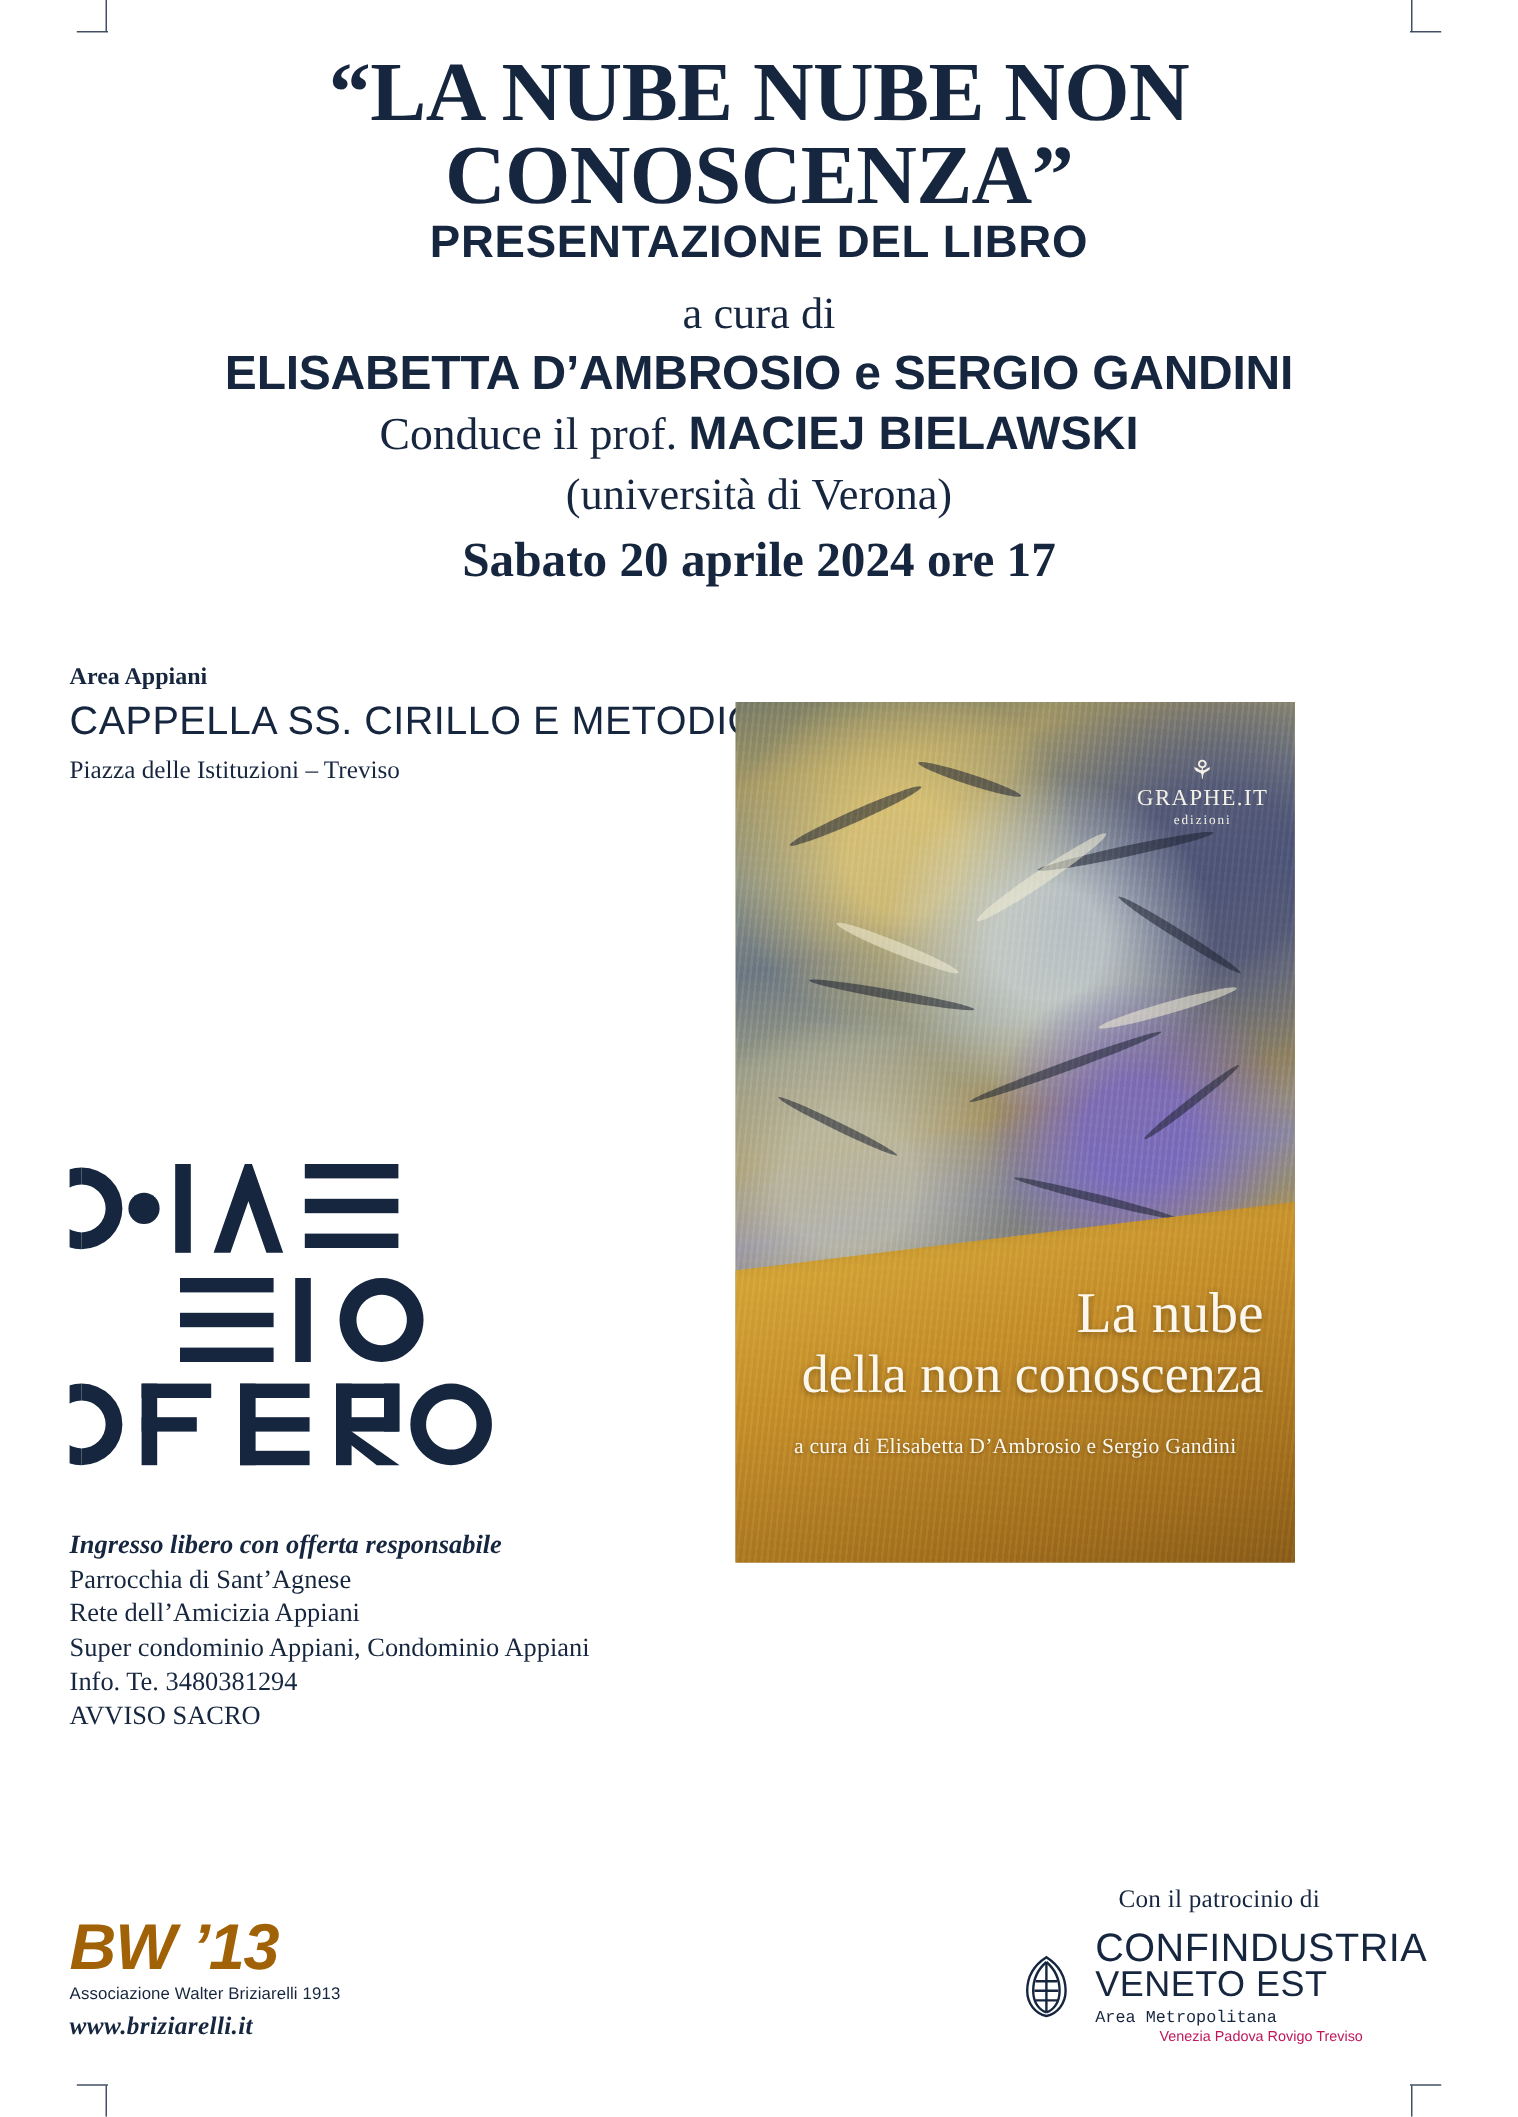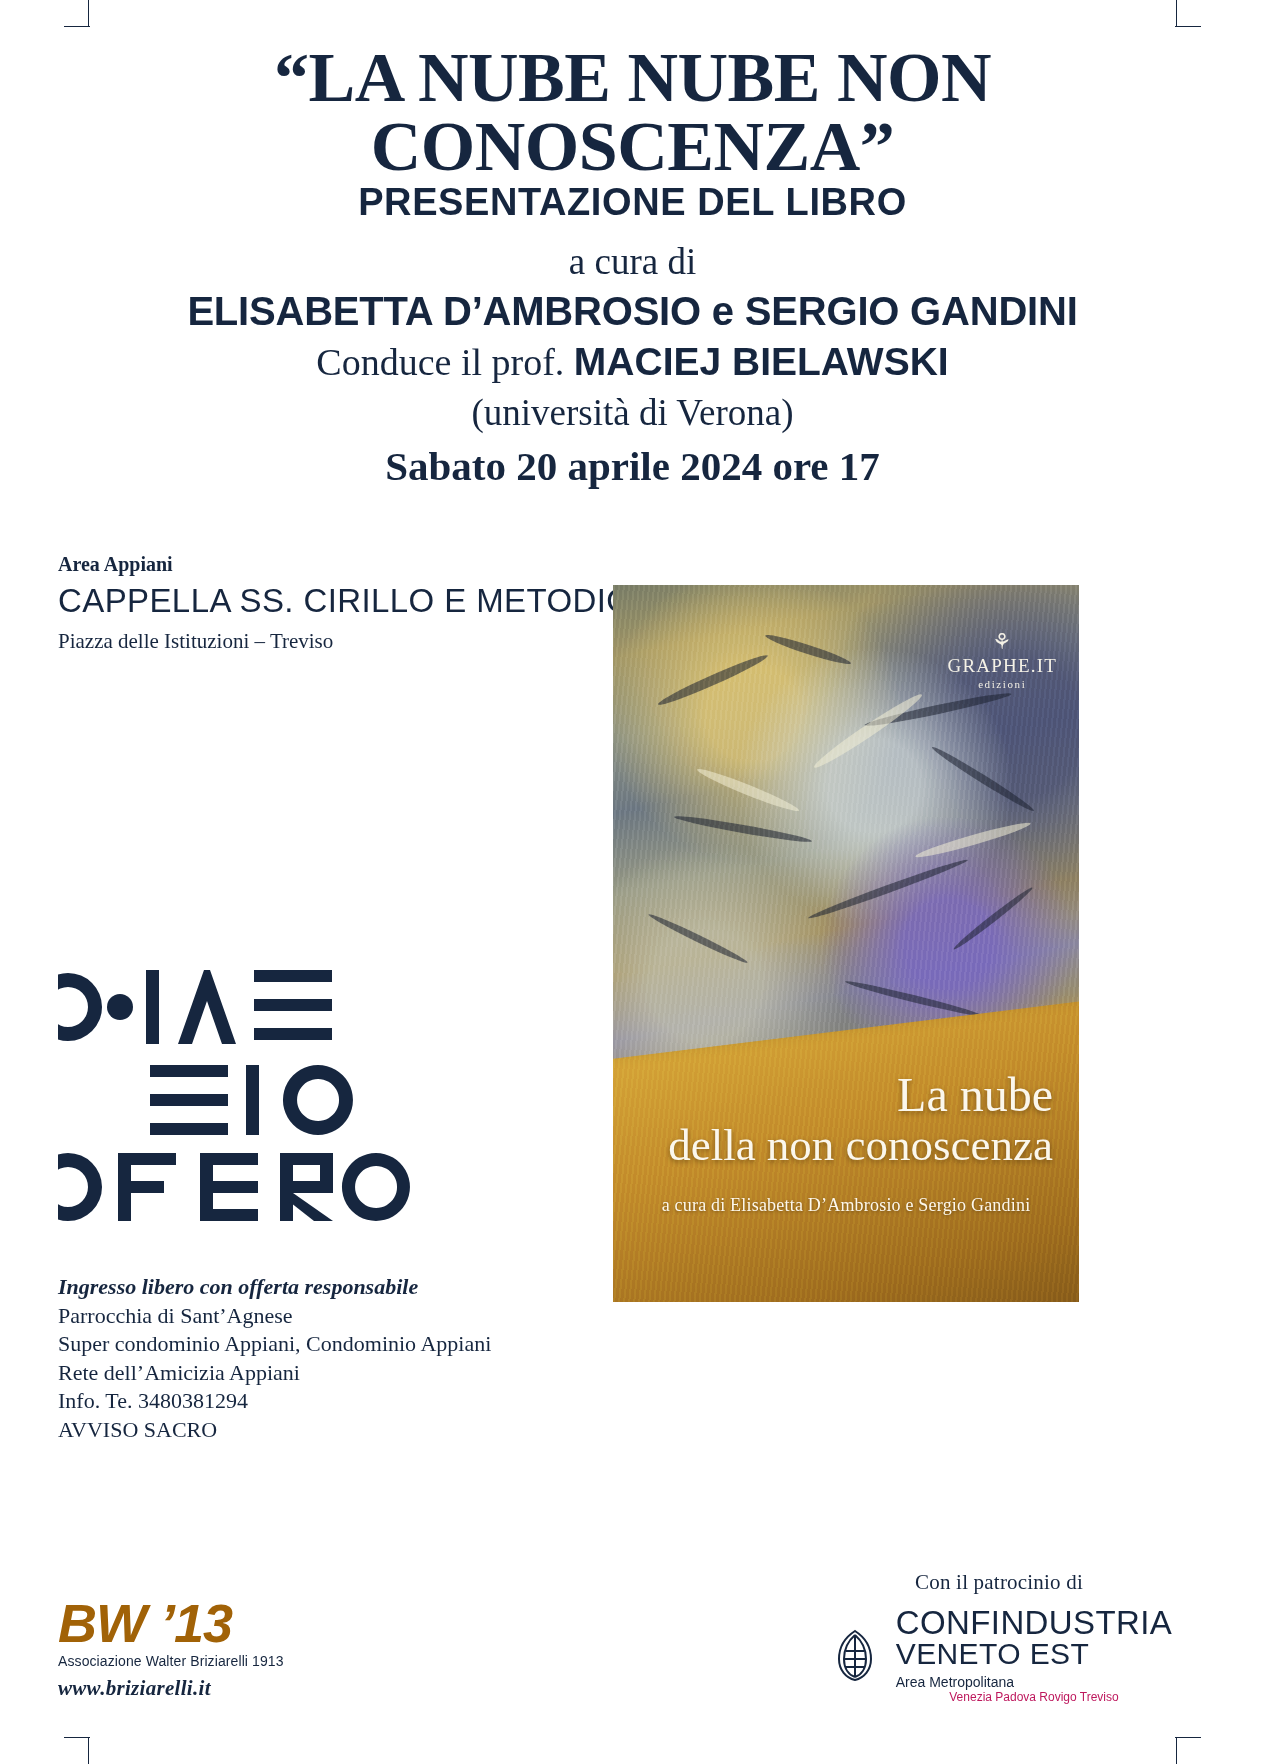--- a/index.html
+++ b/index.html
@@ -283,21 +283,21 @@
     font-style: italic;
     font-weight: bold;
     font-size: 21px;
     margin-top: 7px;
     letter-spacing: 0.3px;
   }
 
   
   .patro {
     position: absolute;
-    right: 56px;
+    right: 39px;
     top: 1570px;
     width: 420px;
     text-align: center;
   }
   .patro-label {
     font-family: "Liberation Serif", serif;
     font-size: 21px;
     letter-spacing: 0.2px;
   }
   .conf-row {
@@ -316,21 +316,21 @@
     color: #16263f;
   }
   .conf-name2 {
     font-family: "Liberation Sans", sans-serif;
     font-size: 30px;
     letter-spacing: 0.4px;
     line-height: 1.02;
     color: #16263f;
   }
   .conf-sub1 {
-    font-family: Liberation Sans, sans-serif;
+    font-family: Liberation Mono, monospace;
     font-size: 14px;
     margin-top: 4px;
     color: #16263f;
   }
   .conf-sub2 {
     font-family: "Liberation Sans", sans-serif;
     font-size: 12px;
     color: #be185d;
     text-align: center;
   }
@@ -438,22 +438,22 @@
         <rect x="262" y="0" width="13" height="40"></rect>
         <path d="M235 40 L275 68 L256 68 L228 46 Z"></path>
         <path d="M318 0 a34 34 0 1 1 -0.1 0 Z M318 13 a21 21 0 1 0 0.1 0 Z"></path>
       </g>
     </svg>
   </div>
 
   <div class="footer-left">
     <div class="ingresso">Ingresso libero con offerta responsabile</div>
     <div>Parrocchia di Sant’Agnese</div>
+    <div>Rete dell’Amicizia Appiani</div>
     <div>Super condominio Appiani, Condominio Appiani</div>
-    <div>Rete dell’Amicizia Appiani</div>
     <div>Info. Te. 3480381294</div>
     <div>AVVISO SACRO</div>
   </div>
 
   <div class="bw-logo">
     <div class="bw-mark">BW ’13</div>
     <div class="bw-assoc">Associazione Walter Briziarelli 1913</div>
     <div class="bw-url">www.briziarelli.it</div>
   </div>
 

